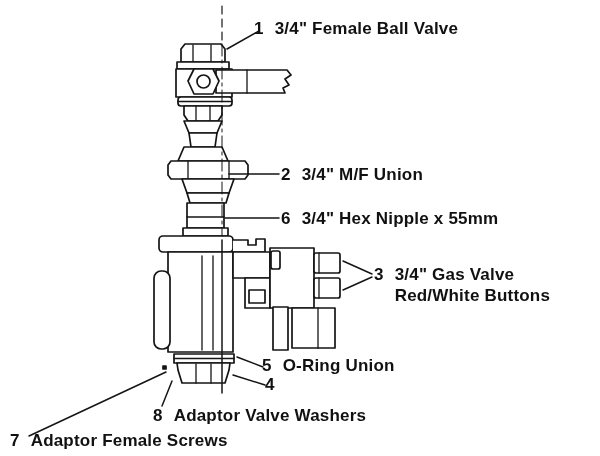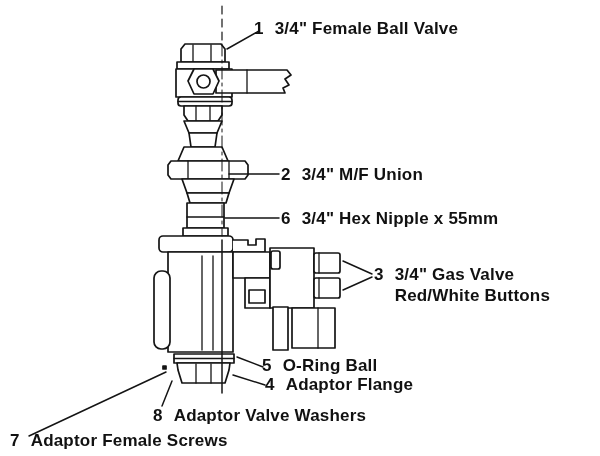--- a/index.html
+++ b/index.html
@@ -124,26 +124,25 @@
   <div class="callout" style="left:374px;top:266px;">
     <span class="num">3</span>
     <span class="lines">
       <span>3/4" Gas Valve</span>
       <span>Red/White Buttons</span>
     </span>
   </div>
 
   <div class="callout" style="left:262px;top:357px;">
     <span class="num">5</span>
-    <span>O-Ring Ball</span>
+    <span>O-Ring Union</span>
   </div>
 
   <div class="callout" style="left:265px;top:376px;">
     <span class="num">4</span>
-    <span>Adaptor Flange</span>
   </div>
 
   <div class="callout" style="left:153px;top:407px;">
     <span class="num">8</span>
     <span>Adaptor Valve Washers</span>
   </div>
 
   <div class="callout" style="left:10px;top:432px;">
     <span class="num">7</span>
     <span>Adaptor Female Screws</span>

